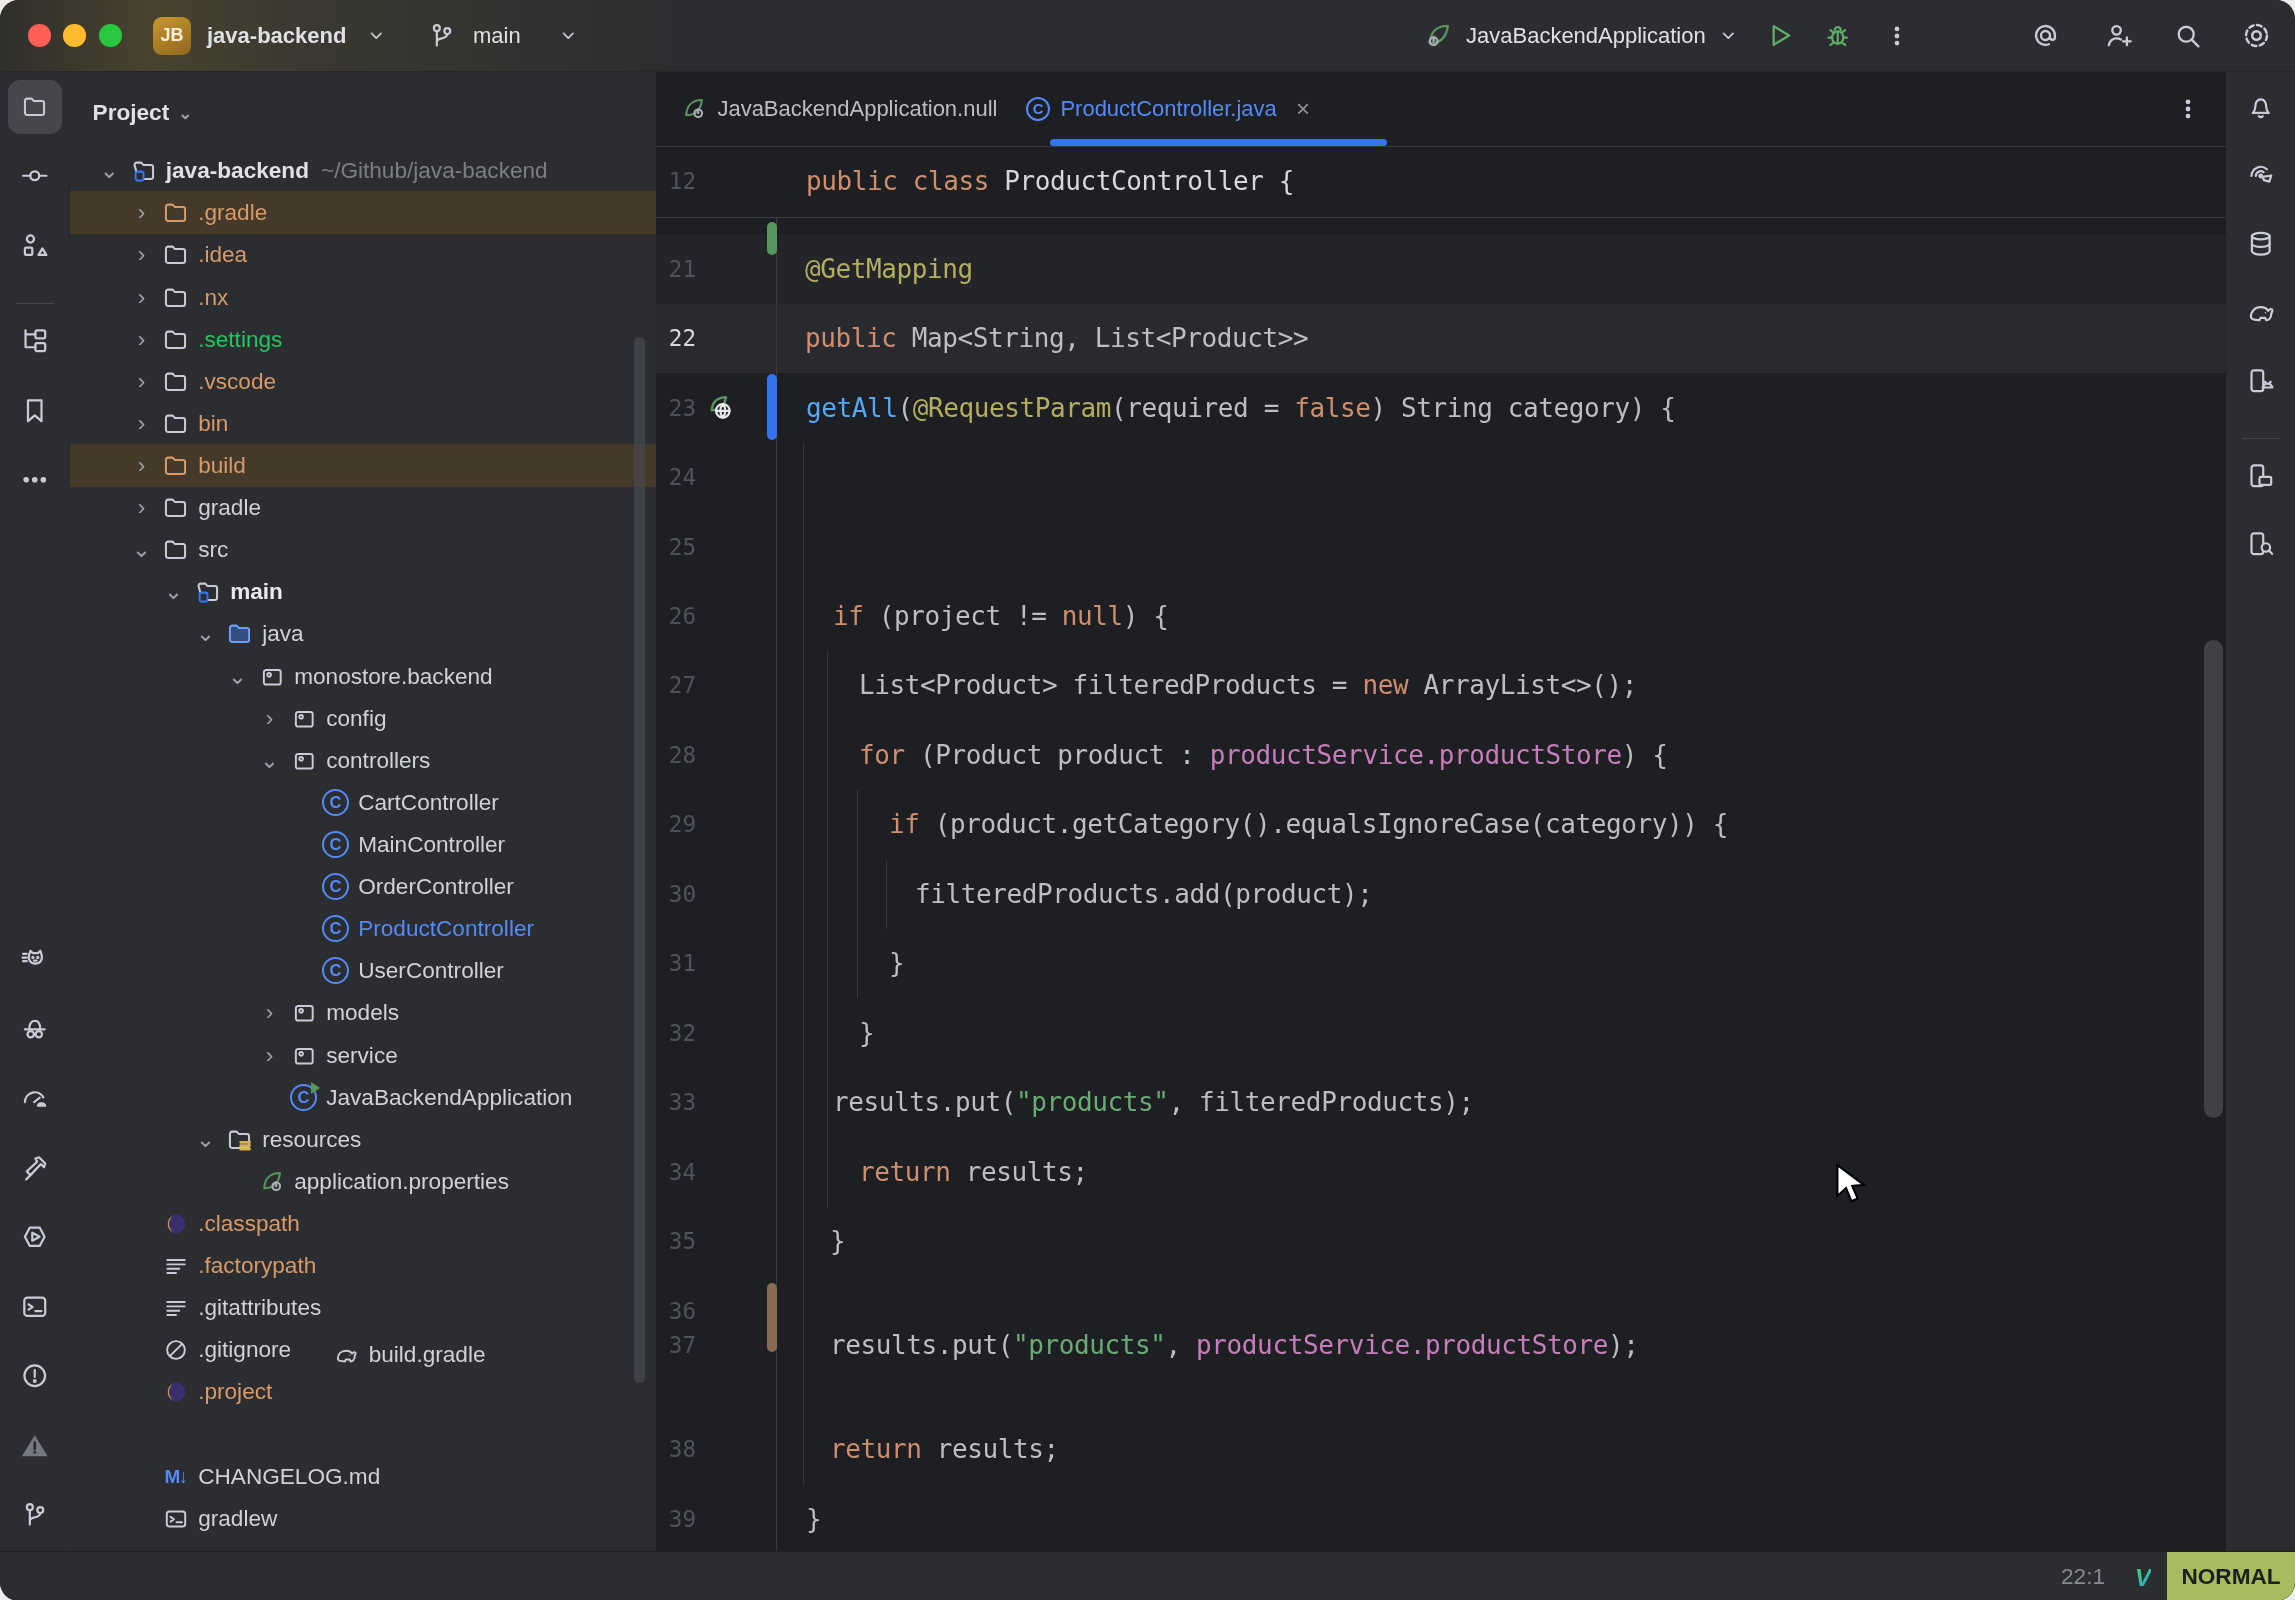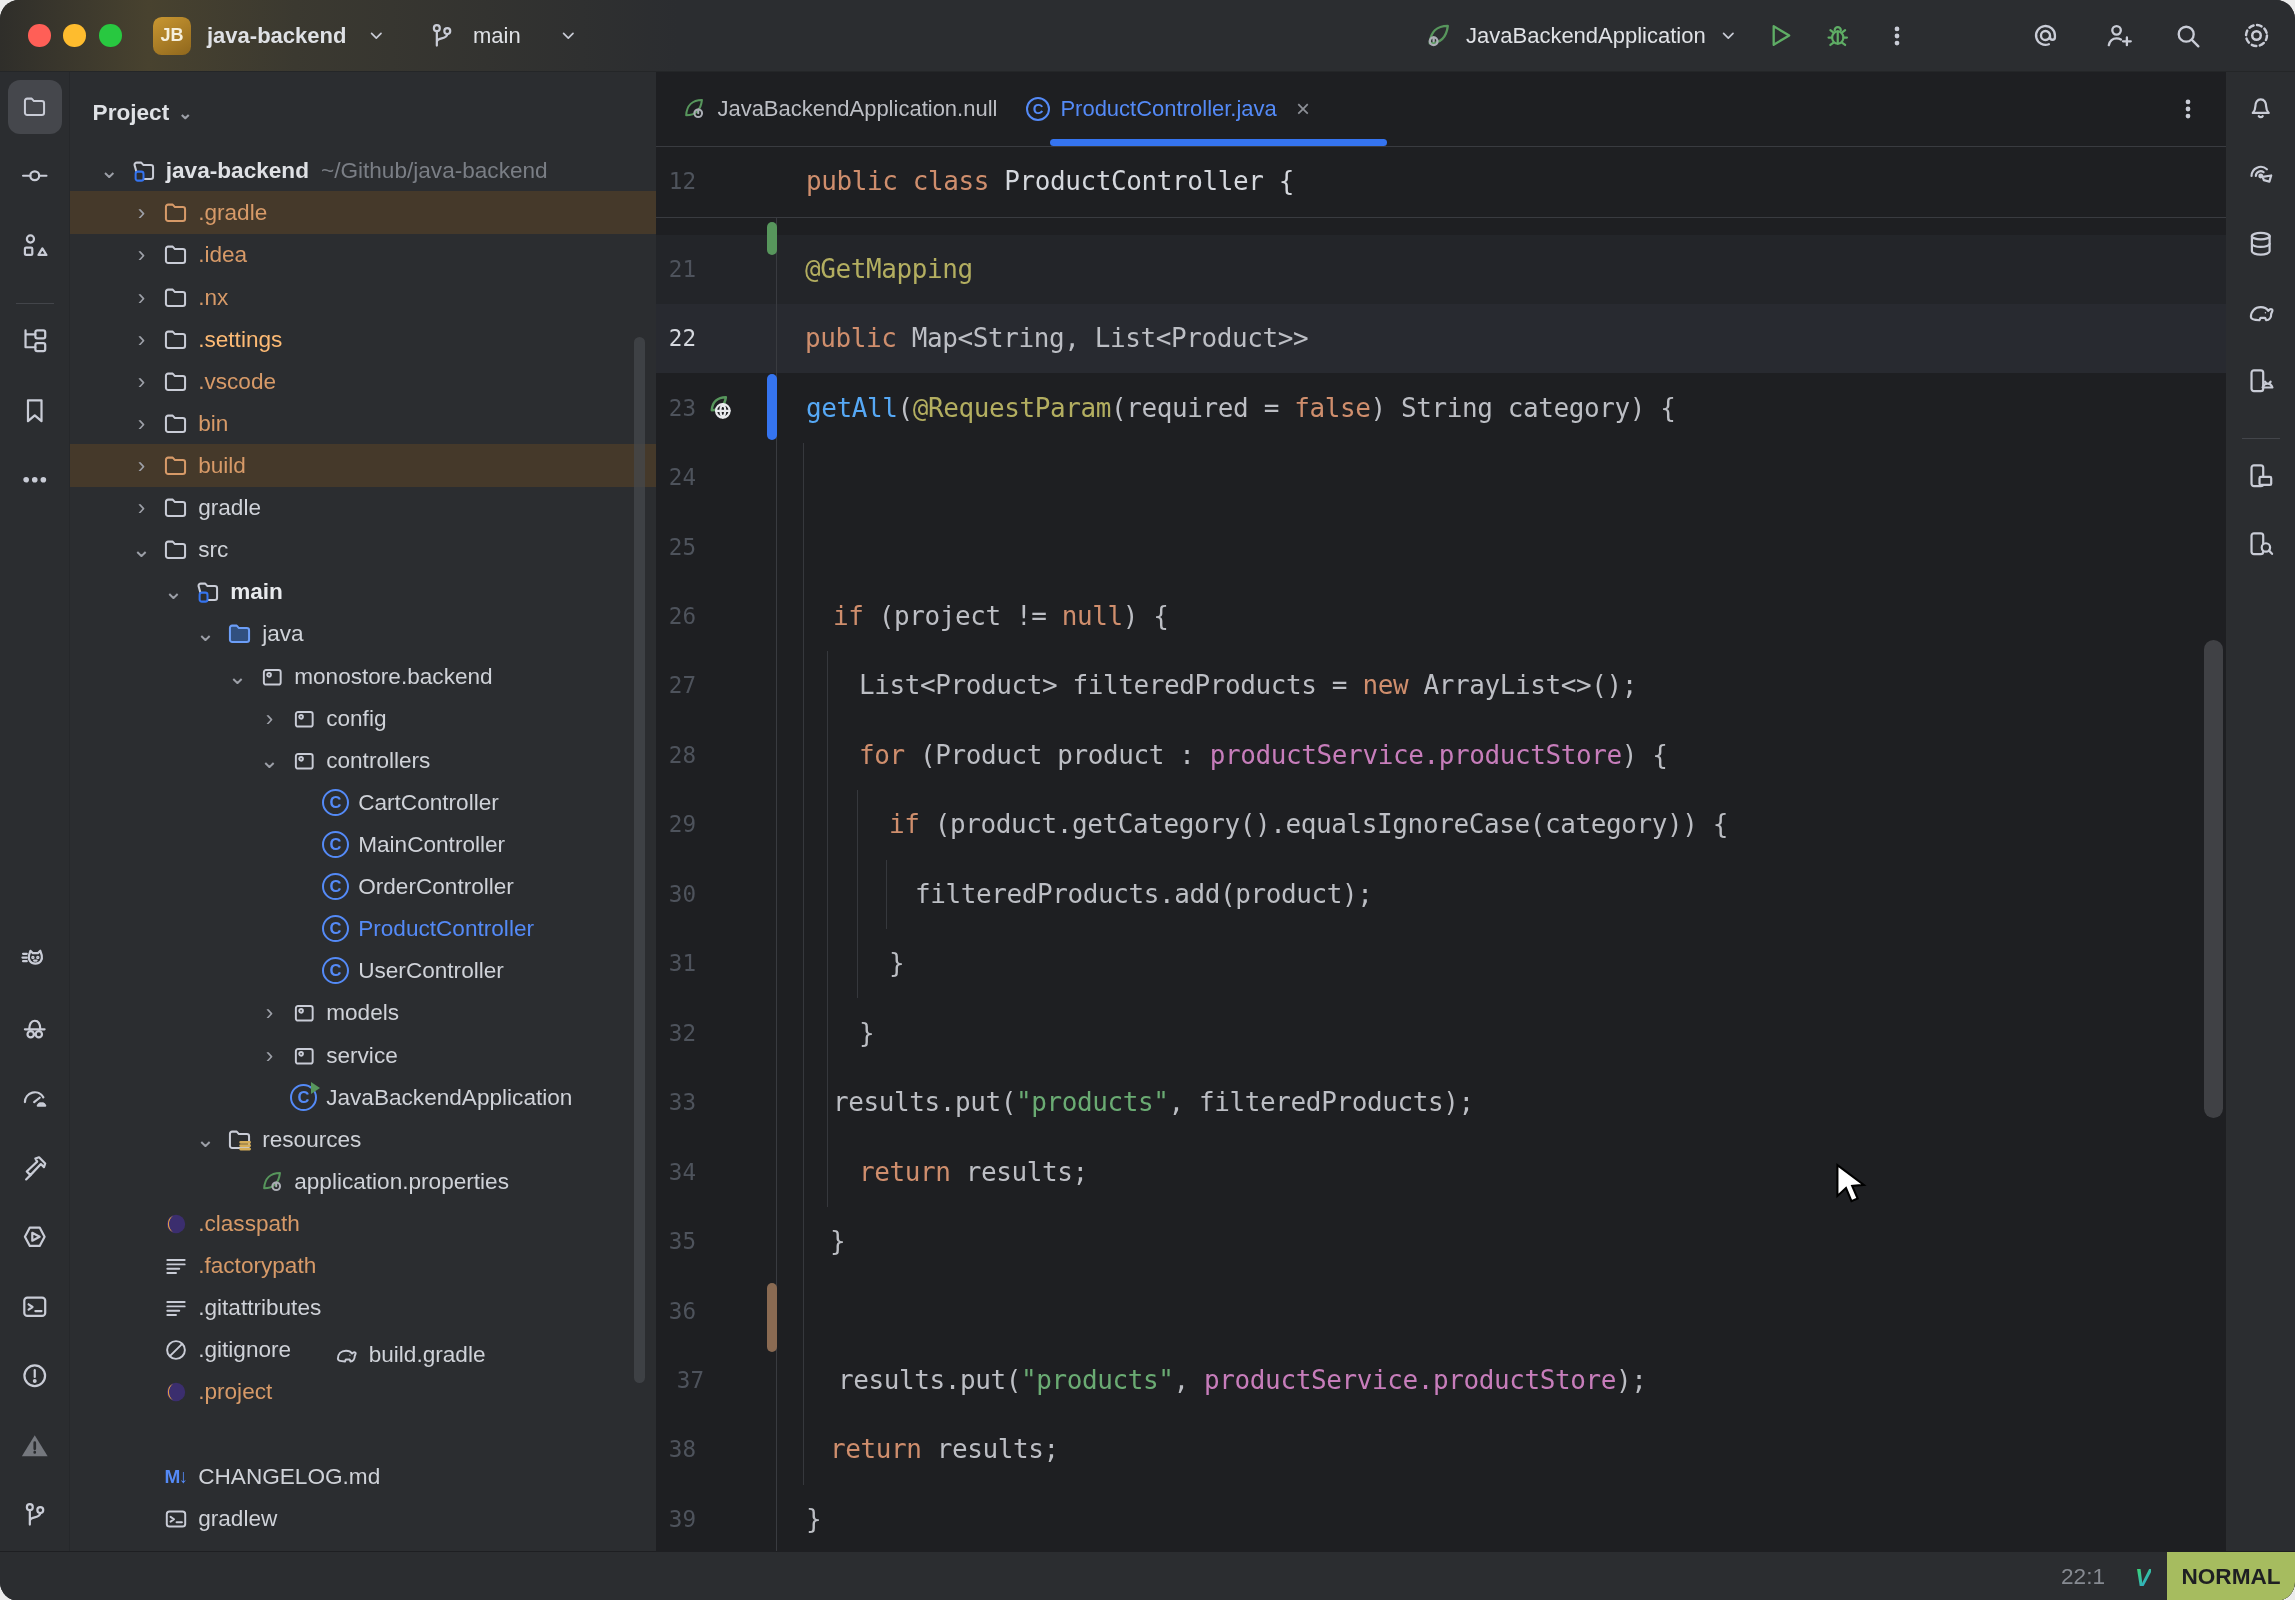--- a/index.html
+++ b/index.html
@@ -362,21 +362,21 @@
             <span class="lbl" style="color:#D79A68;">.nx</span>
           </div>
           <div class="tree-row abs" style="top: 246px;">
             <span style="width:55px;flex:none"></span>
             <span class="chev">›</span>
             <span class="ticn">
               <svg class="s-ic" width="27" height="27" viewBox="0 0 24 24">
                 <path d="M3.5 7c0-1.1.9-2 2-2h4l2 2.2h7c1.1 0 2 .9 2 2v8.3c0 1.1-.9 2-2 2h-13c-1.1 0-2-.9-2-2z"></path>
               </svg>
             </span>
-            <span class="lbl" style="color:#fdba74;">.settings</span>
+            <span class="lbl" style="color:#22c55e;">.settings</span>
           </div>
           <div class="tree-row abs" style="top: 288px;">
             <span style="width:55px;flex:none"></span>
             <span class="chev">›</span>
             <span class="ticn">
               <svg class="s-ic" width="27" height="27" viewBox="0 0 24 24">
                 <path d="M3.5 7c0-1.1.9-2 2-2h4l2 2.2h7c1.1 0 2 .9 2 2v8.3c0 1.1-.9 2-2 2h-13c-1.1 0-2-.9-2-2z"></path>
               </svg>
             </span>
             <span class="lbl" style="color:#D79A68;">.vscode</span>
@@ -761,21 +761,21 @@
             <span class="ctext" style="left:203px"><span class="tok-kw">return</span><span class="tok-pln"> results;</span></span>
           </div>
           <div class="code-row abs" style="top: 1060px;">
             <span class="lnum">35</span>
             <span class="ctext" style="left:174px"><span class="tok-pln">}</span></span>
           </div>
           <div class="code-row abs" style="top: 1130px;">
             <span class="lnum">36</span>
             <span class="ctext" style="left:174px"></span>
           </div>
-          <div class="code-row abs" style="top: 1199px; margin-left: 8px;">
+          <div class="code-row abs" style="top: 1164px;">
             <span class="lnum">37</span>
             <span class="ctext" style="left:174px"><span class="tok-pln">results.put(</span><span class="tok-str">"products"</span><span class="tok-pln">, </span><span class="tok-fld">productService.productStore</span><span class="tok-pln">);</span></span>
           </div>
           <div class="code-row abs" style="top: 1268px;">
             <span class="lnum">38</span>
             <span class="ctext" style="left:174px"><span class="tok-kw">return</span><span class="tok-pln"> results;</span></span>
           </div>
           <div class="code-row abs" style="top: 1338px;">
             <span class="lnum">39</span>
             <span class="ctext" style="left:150px"><span class="tok-pln">}</span></span>

